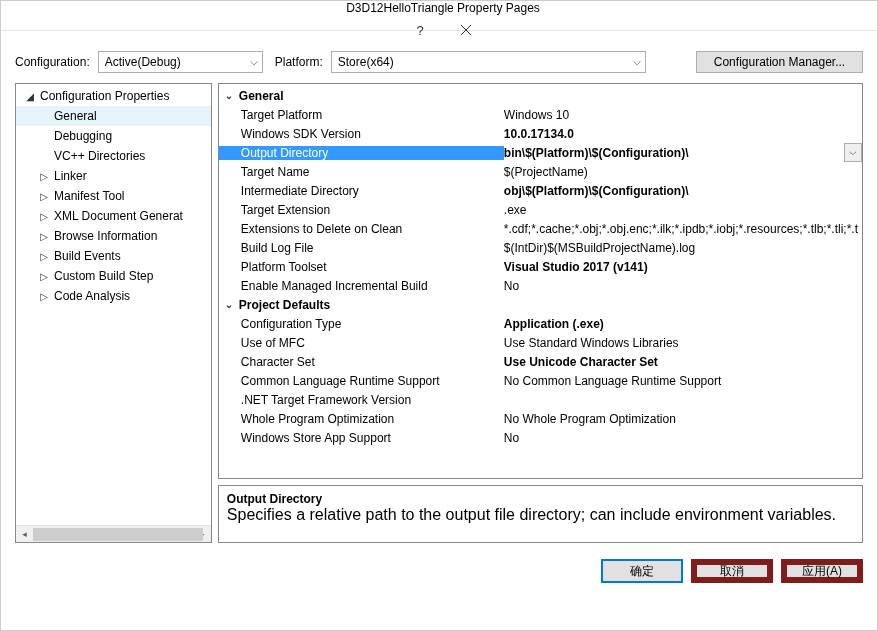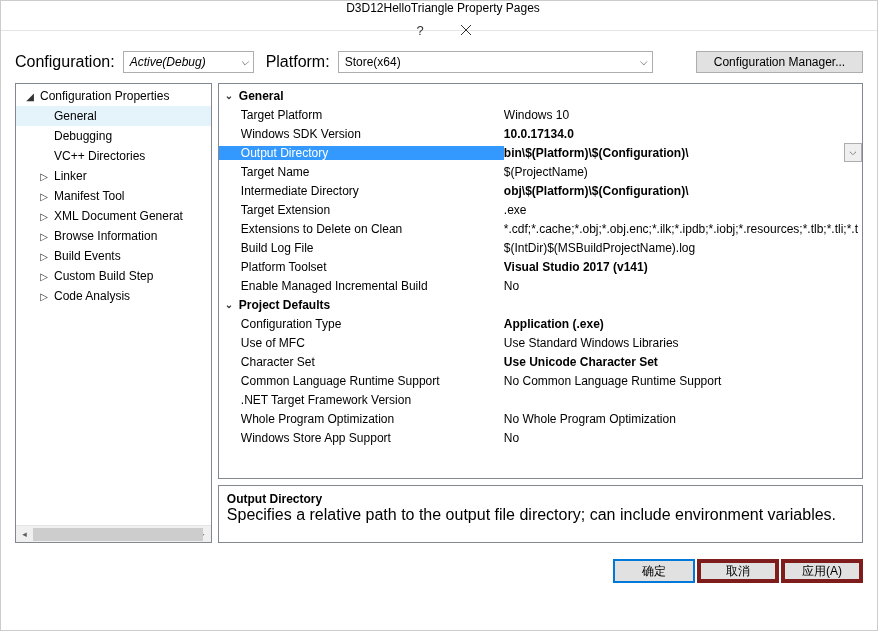--- a/index.html
+++ b/index.html
@@ -31,35 +31,35 @@
   }
   .titlebar-btn.help { font-weight: normal; }
   .titlebar-btn.close svg { width: 10px; height: 10px; }
 
   .config-row {
     display: flex;
     align-items: center;
     gap: 6px;
     padding: 20px 14px 10px 14px;
   }
-  .config-row label { font-size: 16px; margin-right: 2px; }
+  .config-row label { font-size: 12px; margin-right: 2px; }
   .combo {
     position: relative;
     border: 1px solid #adadad;
     background: #fff;
     height: 22px;
     display: flex; align-items: center;
     padding: 0 20px 0 6px;
     font-size: 12px;
   }
   .combo .chev {
     position: absolute; right: 4px; top: 50%; transform: translateY(-50%);
     font-size: 10px; color: #555;
   }
-  .combo.cfg { width: 131px; font-style: italic; }
+  .combo.cfg { width: 165px; }
   .combo.plat { width: 315px; }
   .cfgmgr-btn {
     border: 1px solid #adadad;
     background: #e1e1e1;
     height: 22px;
     padding: 0 10px;
     font-size: 12px;
     display: flex; align-items: center; justify-content: center;
     margin-left: auto;
     width: 167px;
@@ -159,26 +159,26 @@
     border: 1px solid #828790;
     background: #fff;
     padding: 6px 8px;
     height: 58px;
   }
   .desc-title { font-weight: bold; }
   .desc-text { font-size: 16px; }
 
   .footer {
     display: flex; justify-content: flex-end; align-items: center;
-    gap: 2px;
+    gap: 8px;
     padding: 16px 14px 0 14px;
   }
   .btn {
     width: 82px; height: 24px;
-    border: 4px solid #7f1d1d;
+    border: 6px solid #7f1d1d;
     background: #e1e1e1;
     display: flex; align-items: center; justify-content: center;
     font-size: 12px;
   }
   .btn.default { border: 2px solid #0078d7; }
 </style>
 </head>
 <body>
 
 <div class="titlebar">

